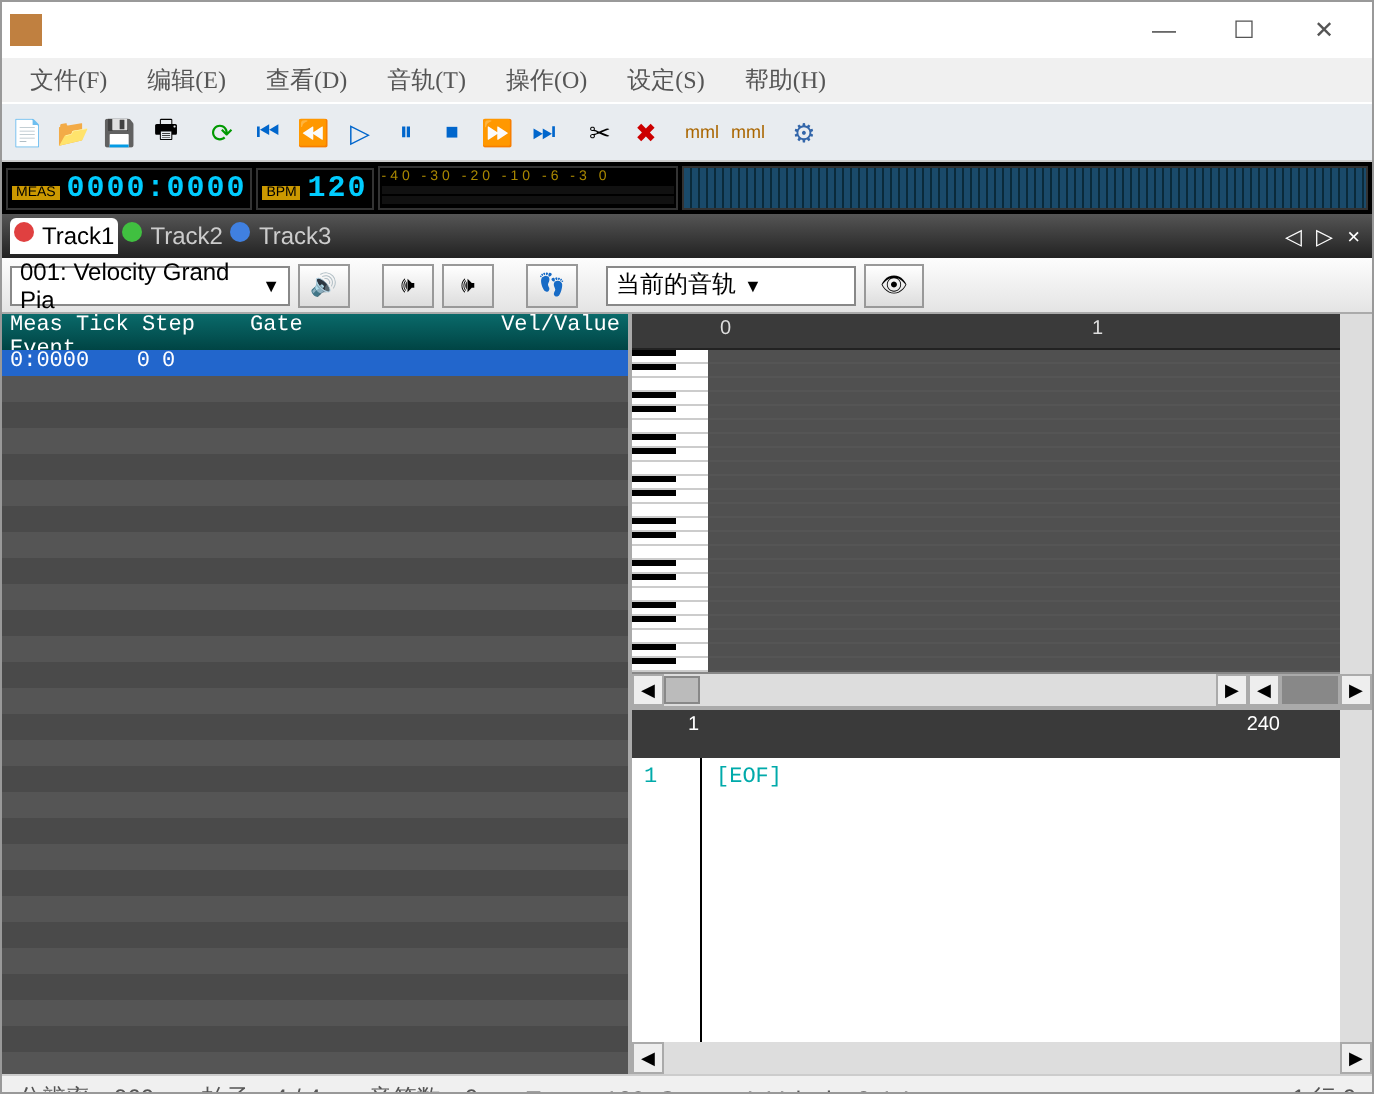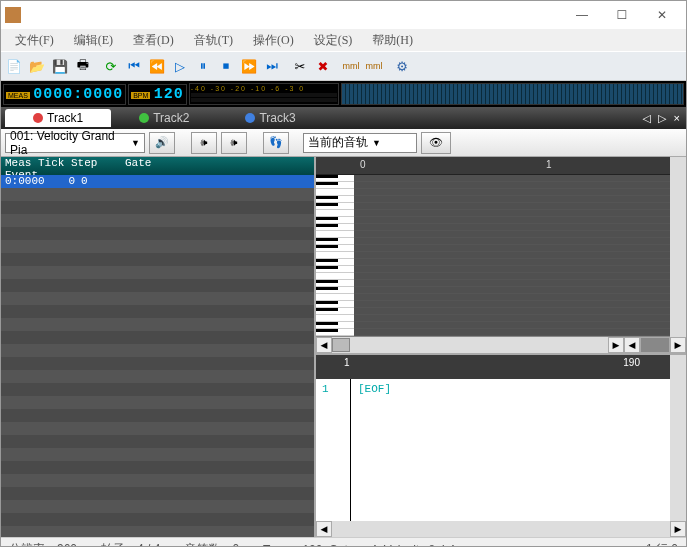--- a/index.html
+++ b/index.html
@@ -17,21 +17,21 @@
 .counter-row { height: 26px; background: #000; display: flex; align-items: center; padding: 2px; gap: 2px; }
 .counter-box { border: 1px solid #333; padding: 1px 2px; }
 .counter-label { font-size: 7px; background: #c90; color: #000; padding: 0 2px; display: inline-block; }
 .counter-val { font-family: "Courier New", monospace; font-weight: bold; color: #0cf; font-size: 15px; letter-spacing: 1px; }
 .levelmeter { flex: 0 0 150px; height: 22px; border: 1px solid #333; display: flex; flex-direction: column; font-size: 7px; color: #888; padding: 1px; gap:1px; }
 .levelmeter .ticks { color:#a80; font-size:7px; letter-spacing:2px; }
 .levelmeter .bar { height:4px; background:#111; }
 .keyboard-strip { flex: 1; height: 22px; background: repeating-linear-gradient(90deg,#1a4a6a 0,#1a4a6a 3px,#0a2a3a 3px,#0a2a3a 4px); border: 1px solid #333; }
 
 .trackbar { height: 22px; background: linear-gradient(#555,#222); display: flex; align-items: center; color: #fff; padding: 0 4px; }
-.tracktab { padding: 2px 28px; border-radius: 3px 3px 0 0; display: flex; align-items: center; gap: 4px; }
+.tracktab { padding: 2px 2px; border-radius: 3px 3px 0 0; display: flex; gap: 4px; }
 .tracktab.active { background: #fff; color: #000; }
 .tracktab .dot { width: 10px; height: 10px; border-radius: 50%; }
 .trackbar .right { margin-left: auto; font-size: 11px; letter-spacing: 2px; }
 
 .instrument-row { height: 28px; background: linear-gradient(#fdfdfd,#e4e4e4); display: flex; align-items: center; padding: 0 4px; gap: 4px; border-bottom: 1px solid #aaa; }
 .combo { border: 1px solid #888; background: #fff; height: 20px; display: flex; align-items: center; padding: 0 4px; font-size: 12px; }
 .combo .arrow { margin-left: 4px; font-size: 9px; }
 .small-btn { width: 26px; height: 22px; border: 1px solid #999; background: linear-gradient(#fff,#ddd); display: inline-flex; align-items: center; justify-content: center; font-size: 11px; }
 
 .workspace { display: flex; height: 380px; }
@@ -159,32 +159,33 @@
     <span>001: Velocity Grand Pia</span>
     <span class="arrow">▼</span>
   </div>
   <span class="small-btn">🔊</span>
   <span style="width:8px"></span>
   <span class="small-btn">🕪</span>
   <span class="small-btn">🕪</span>
   <span style="width:8px"></span>
   <span class="small-btn">👣</span>
   <span style="width:6px"></span>
-  <div class="combo" style="width:114px">
+  <div class="combo" style="width:125px">
     <span>当前的音轨</span>
     <span class="arrow">▼</span>
   </div>
   <span class="small-btn" style="width:30px">👁</span>
 </div>
 
 <div class="workspace">
   <div class="left-pane">
     <div class="event-header">
       <span>Meas Tick Step Event</span>
       <span>Gate</span>
+      <span>Vel/Value</span>
     </div>
     <div class="event-body">
       <div class="event-row">
         <span>0:0000</span>
         <span>0</span>
         <span>0</span>
       </div>
     </div>
   </div>
 
@@ -210,21 +211,21 @@
       <span class="btn">◀</span>
       <span class="btn" style="width:30px;background:#888"></span>
       <span class="btn">▶</span>
     </div>
 
     <div class="bottom-editor">
       <div style="display:flex; flex:1;">
         <div style="flex:1; display:flex; flex-direction:column;">
           <div class="bot-ruler">
             <span class="m1">1</span>
-            <span class="m2">190</span>
+            <span class="m2">240</span>
           </div>
           <div class="bot-body">
             <span class="ln">1</span>
             <span class="cursor"></span>
             <span class="eof">[EOF]</span>
           </div>
         </div>
         <div class="vscroll-placeholder"></div>
       </div>
       <div class="hscroll">

